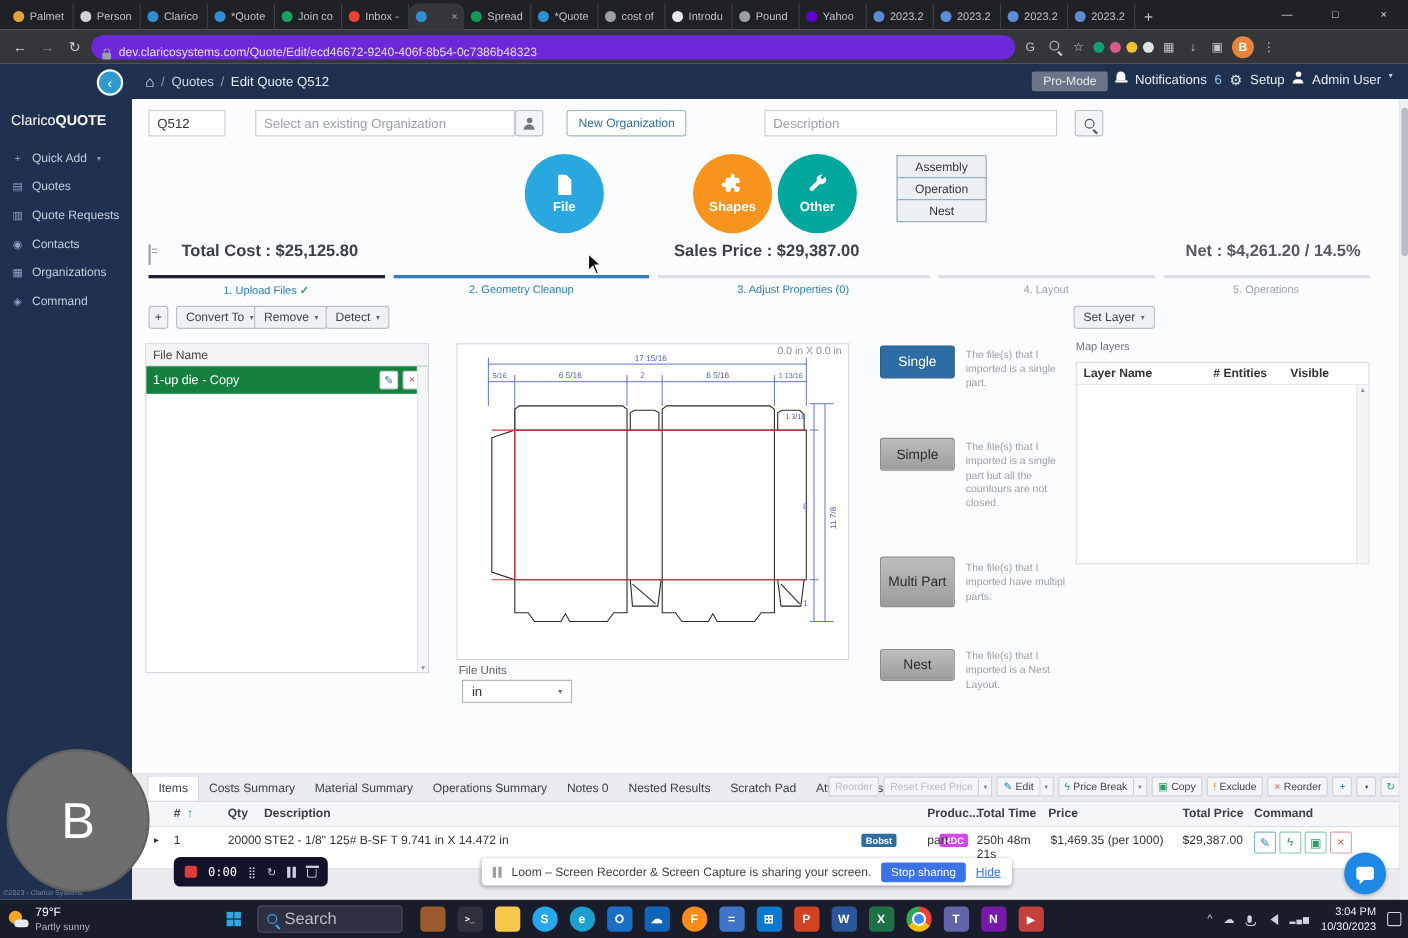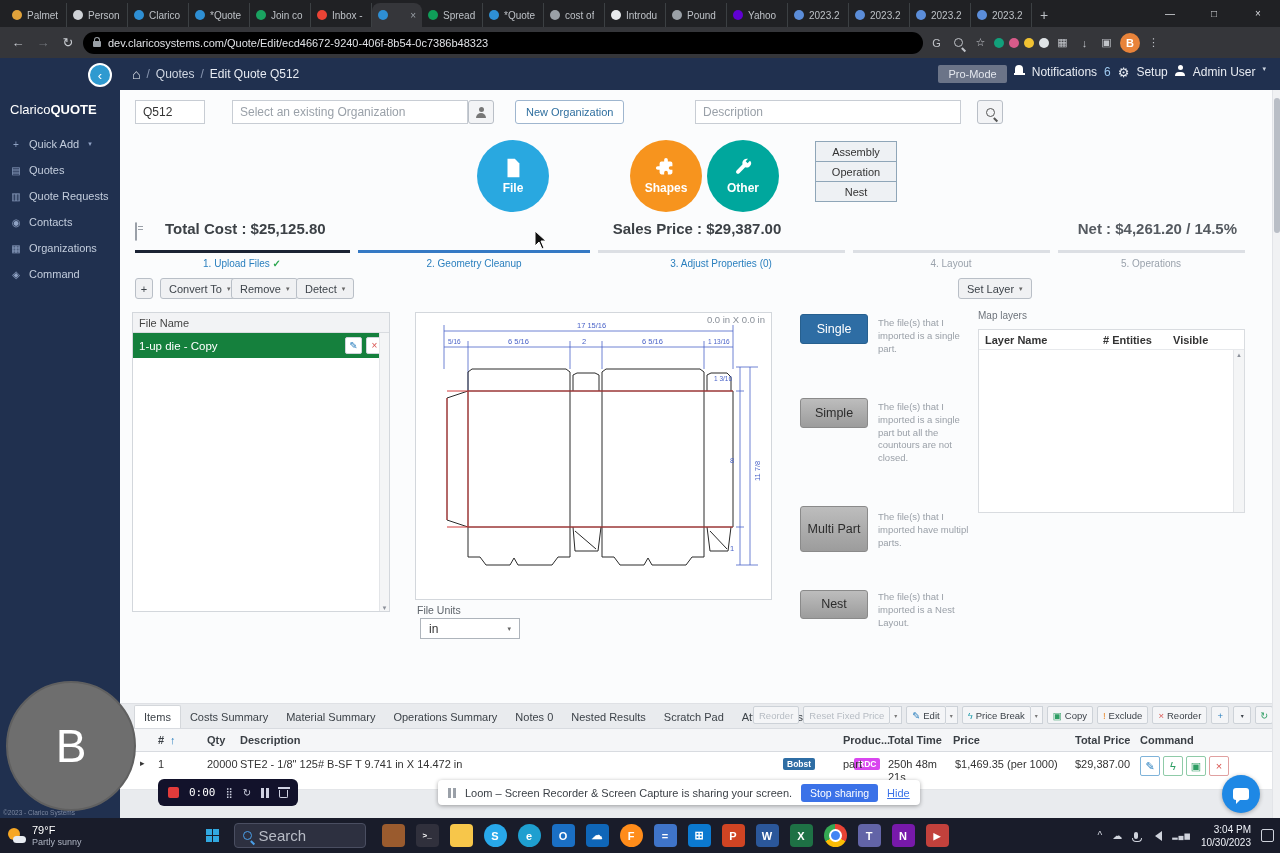--- a/index.html
+++ b/index.html
@@ -15,21 +15,21 @@
   .tlabel{font-size:10px;color:#bdc1c6;white-space:nowrap;overflow:hidden}
   .tabclose{color:#9aa0a6;font-size:10px;margin-left:auto}
   .newtab{width:24px;height:24px;color:#bdc1c6;font-size:14px;display:flex;align-items:center;justify-content:center}
   .wincontrols{margin-left:auto;display:flex;height:27px}
   .winbtn{width:44px;height:27px;display:flex;align-items:center;justify-content:center;color:#dadce0;font-size:10px}
 
   
   .addrbar{position:absolute;left:0;top:27px;width:1280px;height:31px;background:#35363a;display:flex;align-items:center;gap:5px;padding:0 8px}
   .navbtn{width:20px;height:20px;display:flex;align-items:center;justify-content:center;color:#c8cbd0;font-size:13px}
   .navbtn.dim{color:#707479}
-  .urlpill{width:840px;height:22px;background:#000000;border-radius:11px;display:flex;align-items:center;padding:0 10px;gap:7px;flex:0 0 auto}
+  .urlpill{width:840px;height:22px;background:#6d28d9;border-radius:11px;display:flex;align-items:flex-end;padding:0 10px;gap:7px;flex:0 0 auto}
   .lockicon{width:8px;height:6px;border-radius:1px;background:#9aa0a6;position:relative;margin-top:3px;flex:0 0 8px}
   .lockicon::before{content:"";position:absolute;left:1px;top:-4px;width:4px;height:4px;border:1.5px solid #9aa0a6;border-bottom:none;border-radius:3px 3px 0 0}
   .urltext{font-size:11px;color:#dfe1e5;white-space:nowrap;overflow:hidden}
   .abicon{color:#c0c3c8;font-size:11px;width:17px;text-align:center}
   .extdot{width:10px;height:10px;border-radius:50%;flex:0 0 10px}
   .avatarB{width:20px;height:20px;border-radius:50%;background:#e8833a;color:#fff;font-size:11px;font-weight:bold;display:flex;align-items:center;justify-content:center}
   .magic{width:9px;height:9px;border:1.5px solid currentColor;border-radius:50%;position:relative;display:inline-block}
   .magic::after{content:"";position:absolute;width:5px;height:1.5px;background:currentColor;transform:rotate(45deg);transform-origin:0 50%;left:7px;top:8px}
 
   
@@ -379,21 +379,21 @@
         <span class="car">▾</span>
       </span>
     <span class="tbtn" style="left:111px">
         <span>Remove</span>
         <span class="car">▾</span>
       </span>
     <span class="tbtn" style="left:176px">
         <span>Detect</span>
         <span class="car">▾</span>
       </span>
-    <span class="tbtn" style="left:838px">
+    <span class="tbtn" style="left:856px">
         <span>Set Layer</span>
         <span class="car">▾</span>
       </span>
 
     
     <div class="filepanel">
       <div class="fphead">
           <span>File Name</span>
         </div>
       <div class="filerow">

